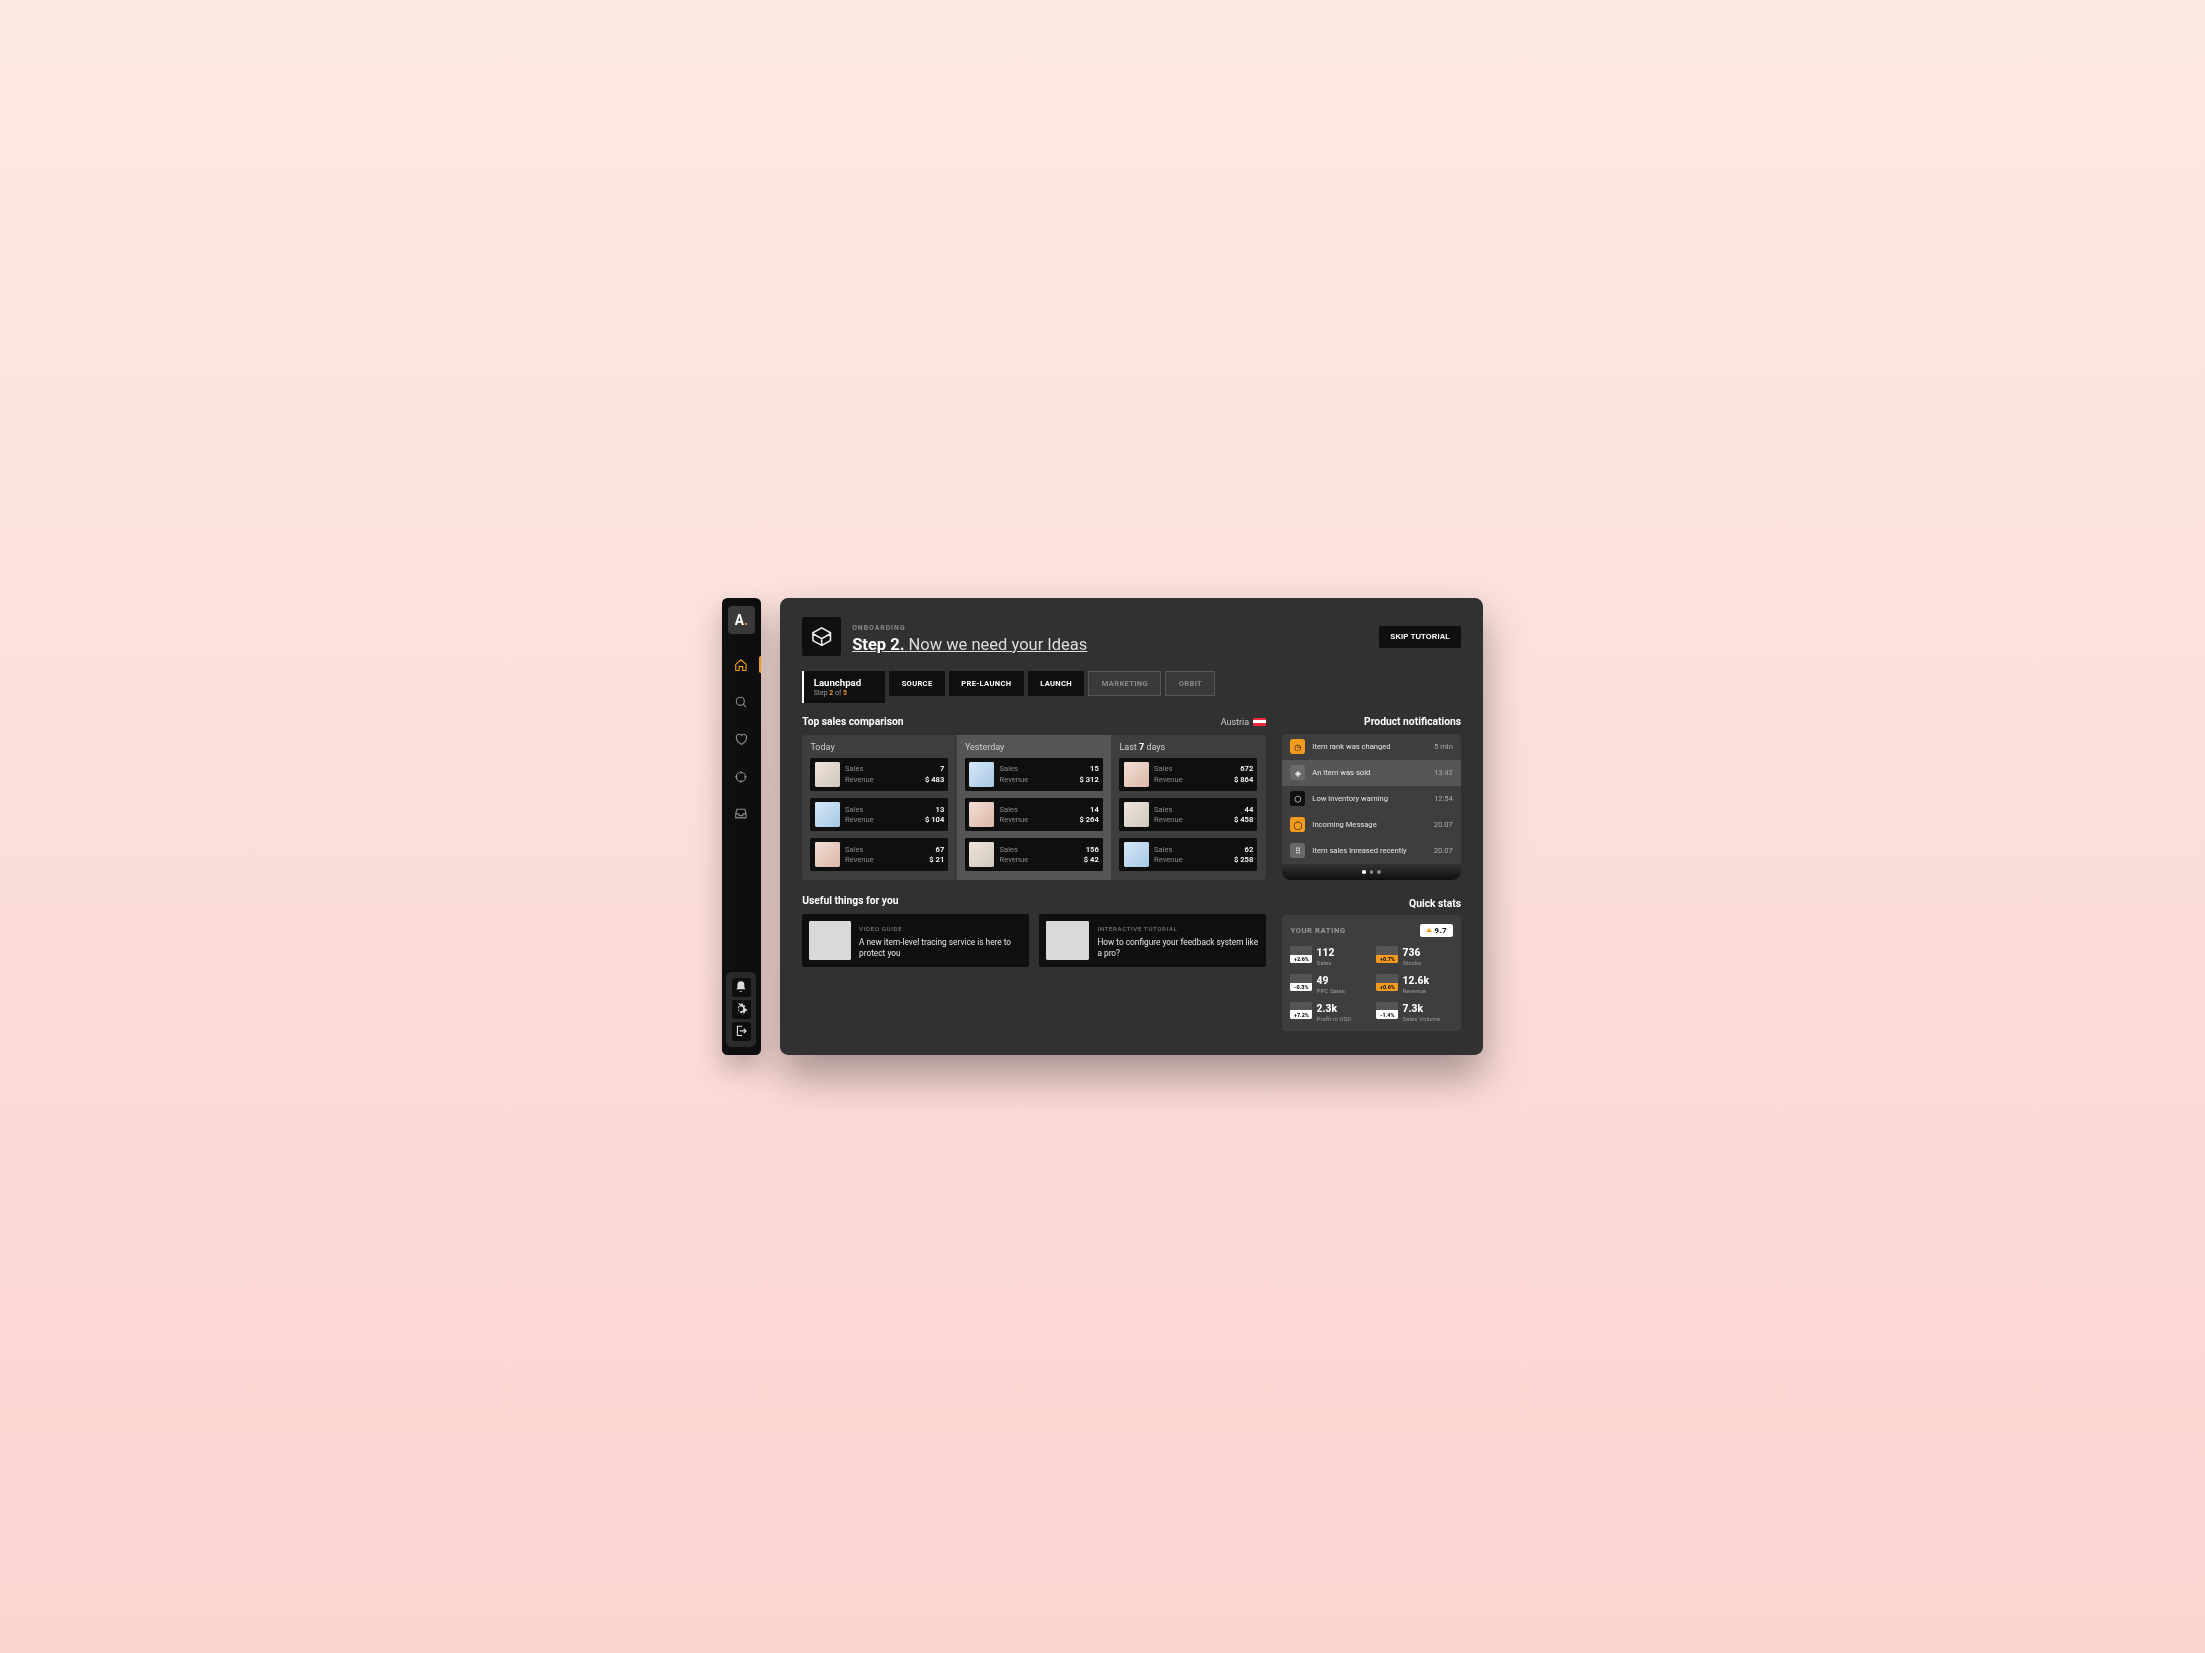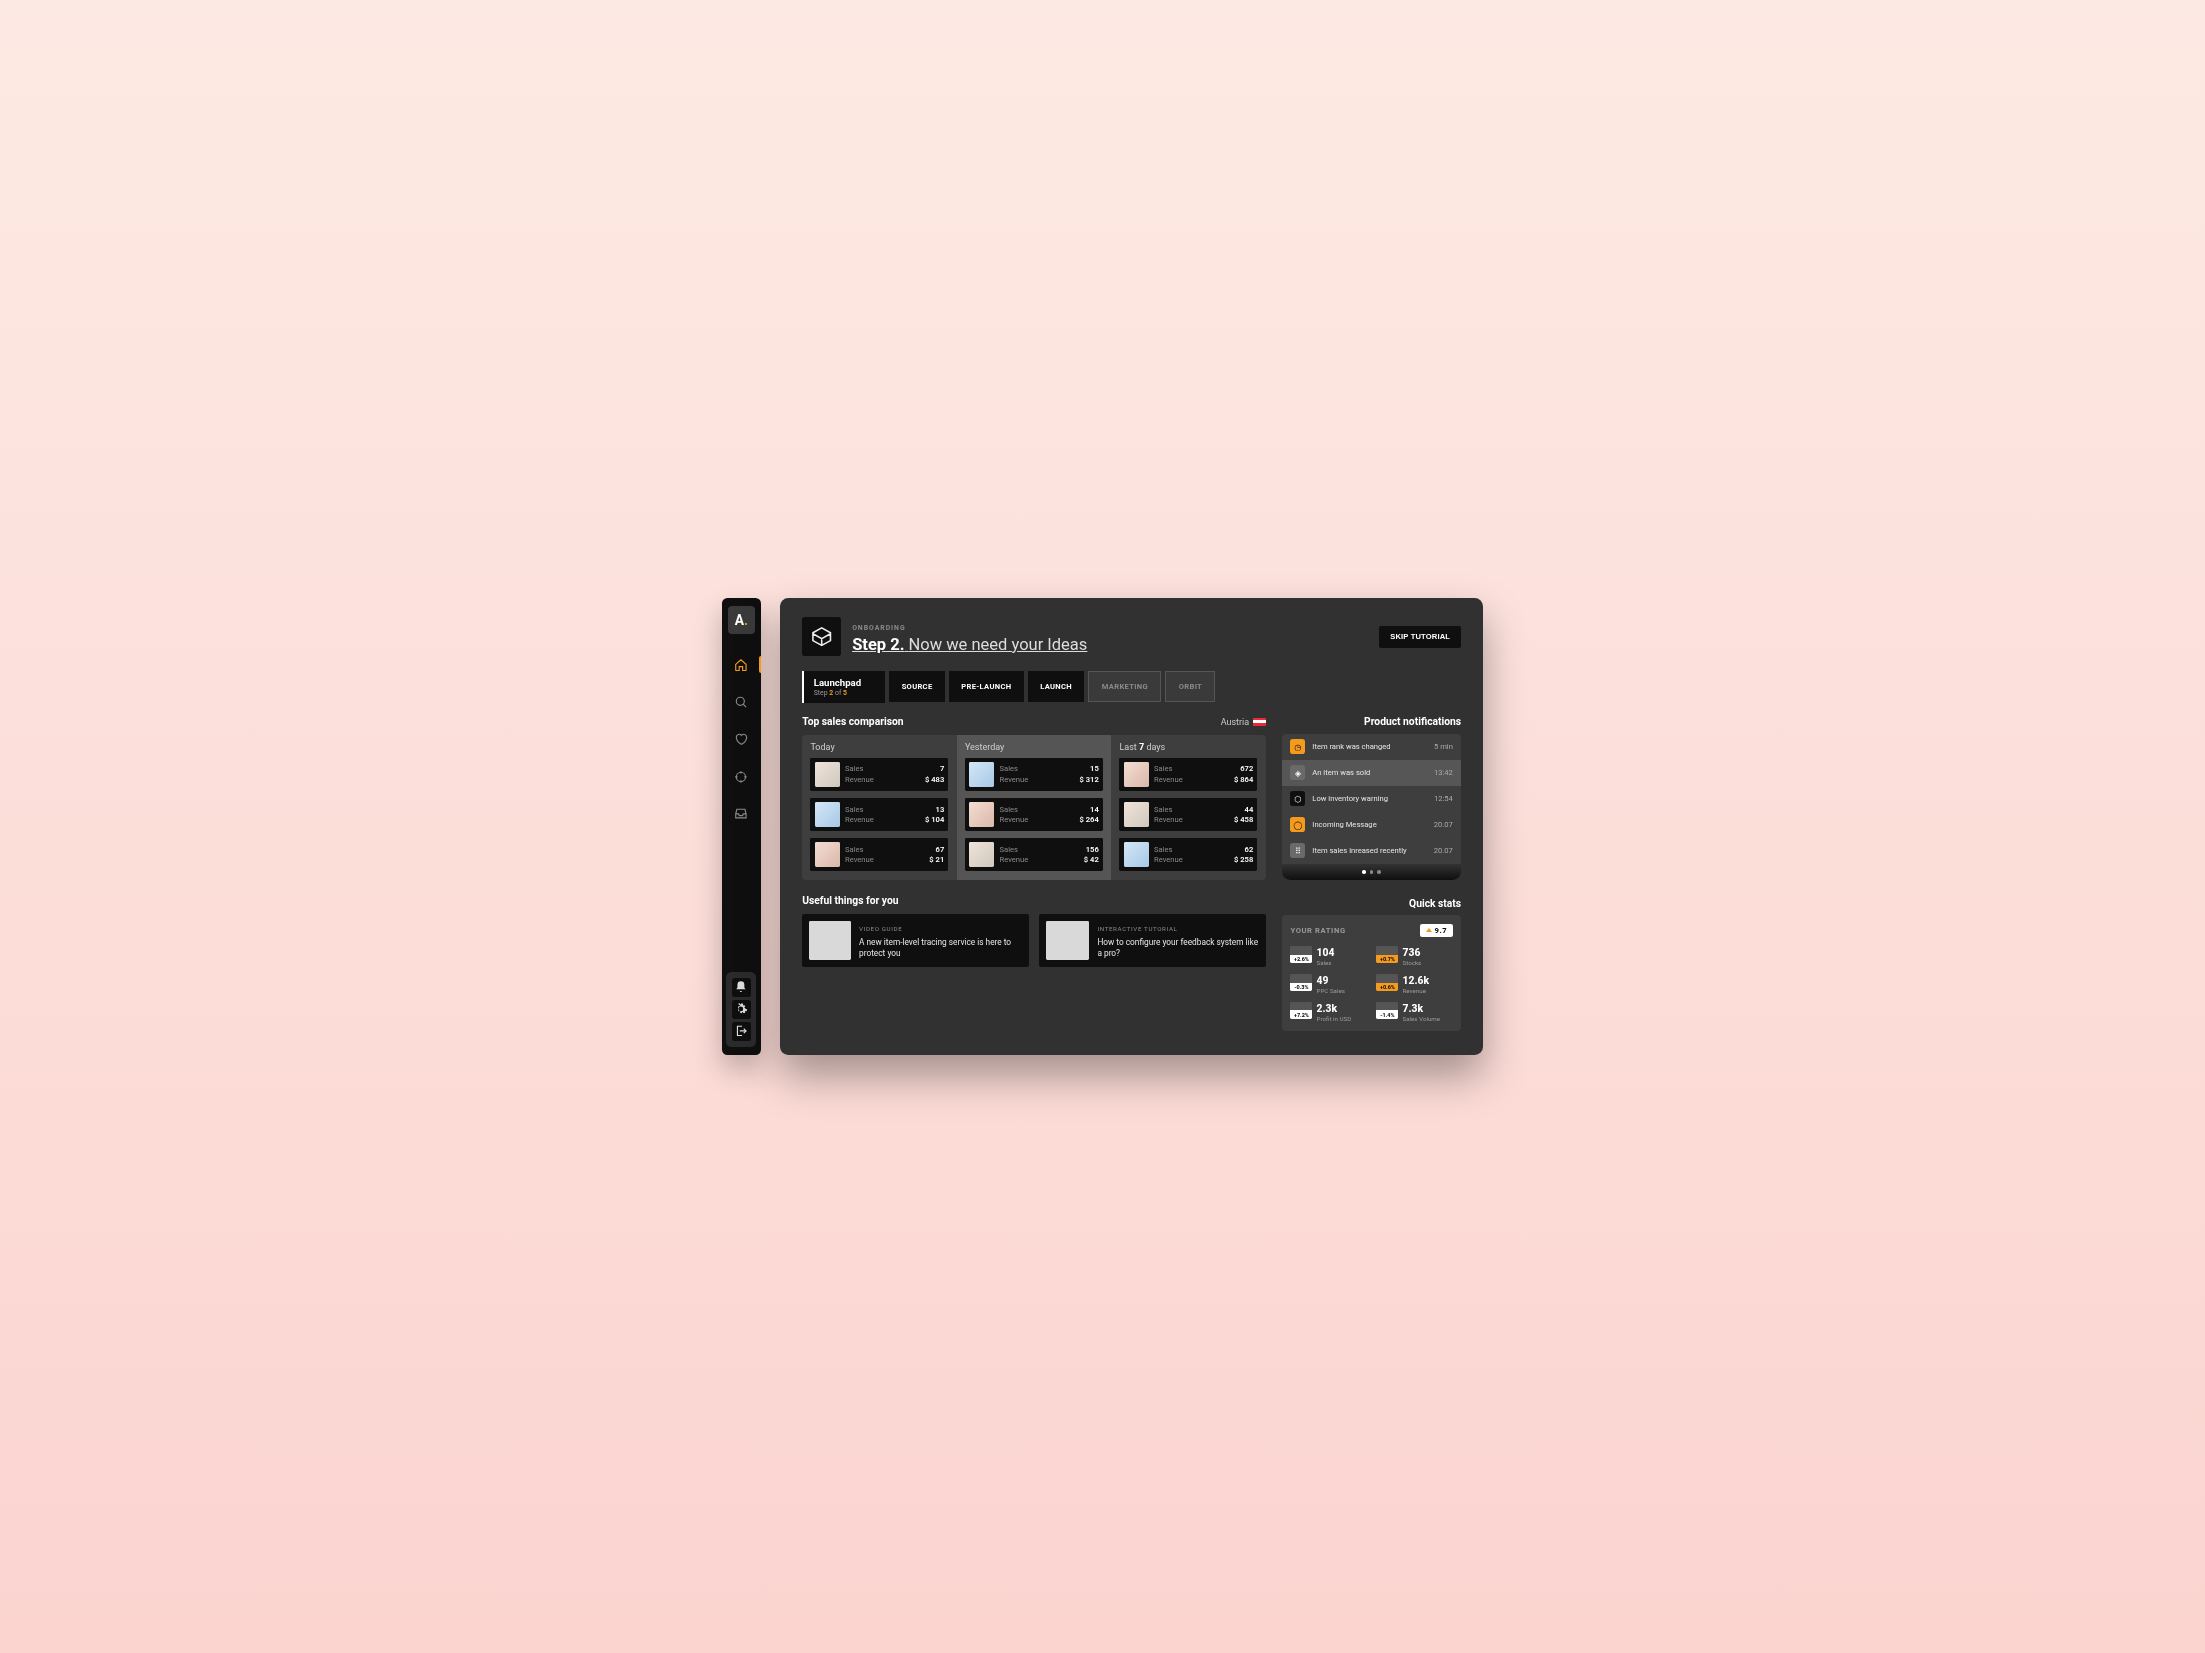--- a/index.html
+++ b/index.html
@@ -65,21 +65,21 @@
 .tabs .lead {
   background:#0f0f0f; padding:5.5px 11px 5.5px 9.6px; border-left:2.1px solid #fff;
   display:flex; flex-direction:column; justify-content:center; min-width:83px;
 }
 .tabs .lead .name { font-weight:700; font-size:9.6px; color:#fff;}
 .tabs .lead .meta { font-size:6.9px; color:#9a9a9a; margin-top:1.4px;}
 .tabs .lead .meta b { color:#f49b1d; font-weight:700;}
 .tabs .tab {
   background:#0f0f0f; color:#fff; font-weight:700; font-size:7.6px;
   letter-spacing:.04em; padding:0 12.4px; display:flex; align-items:center;
-  cursor:pointer; height:31px;text-align:right;
+  cursor:pointer; height:25px;text-align:right;
 }
 .tabs .tab.disabled {
   background:#3a3a3a; color:#8a8a8a; border:0.7px solid #555;
 }
 
 .columns { display:flex; gap:16.5px; margin-top:12.4px;}
 .left { flex:1; }
 
 .sec-hdr { display:flex; align-items:center; justify-content:space-between; }
 .sec-hdr h3 { font-size:10.3px; font-weight:700; color:#fff;}
@@ -424,21 +424,21 @@
                   <span>9.7</span>
                 </span>
             </div>
             <div class="qs-grid" id="qs-mount">
                 <div class="stat">
                   <div class="chip">
                     <div class="bar"></div>
                     <div class="pct ">+2.6%</div>
                   </div>
                   <div class="info">
-                    <div class="num">104</div>
+                    <div class="num">112</div>
                     <div class="name">Sales</div>
                   </div>
                 </div>
                 <div class="stat">
                   <div class="chip">
                     <div class="bar"></div>
                     <div class="pct orange">+0.7%</div>
                   </div>
                   <div class="info">
                     <div class="num">736</div>

